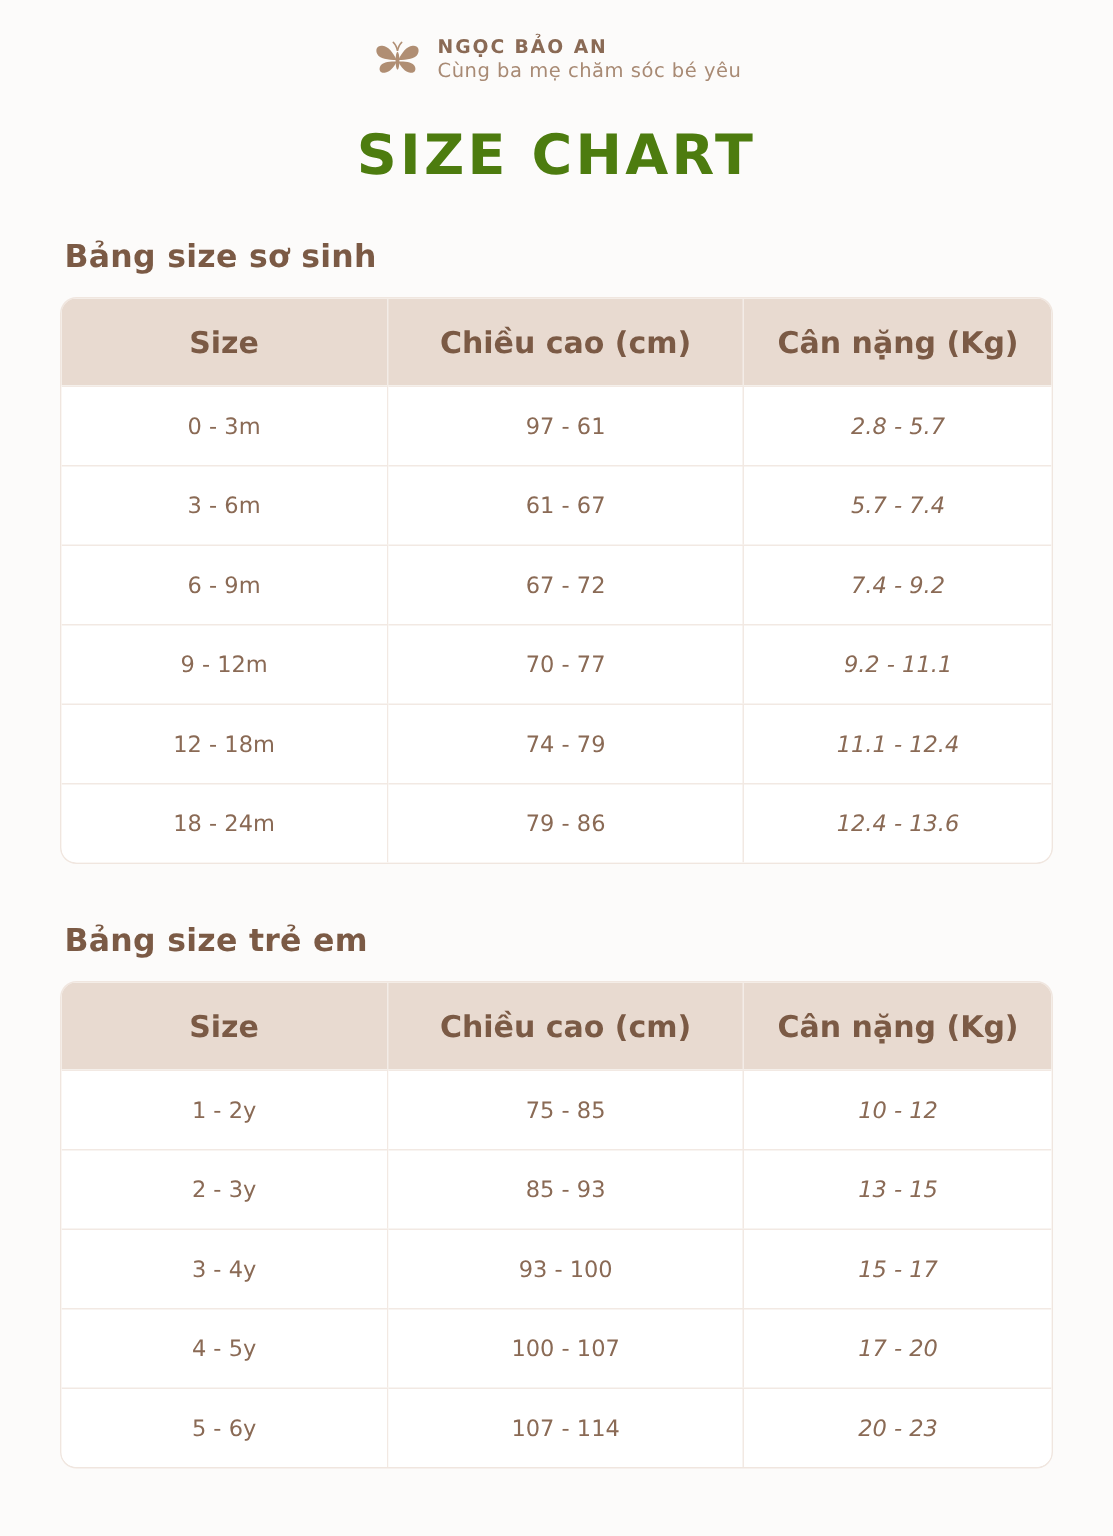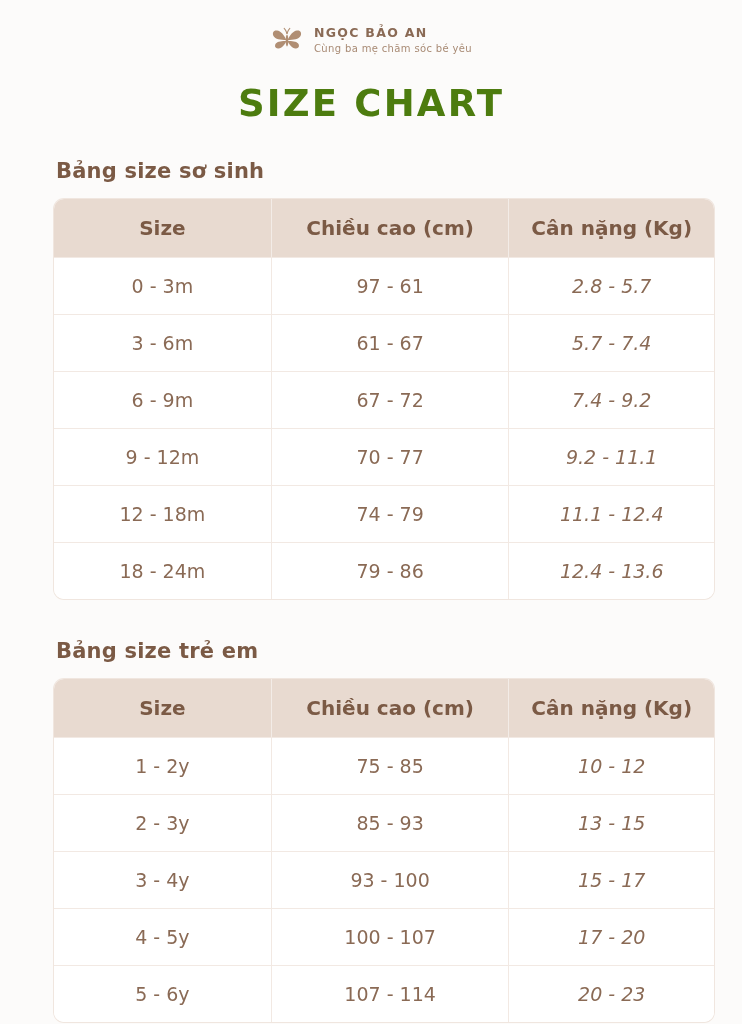--- a/index.html
+++ b/index.html
@@ -12,21 +12,21 @@
     background: #fcfbfa;
     font-family: "DejaVu Sans", sans-serif;
     color: #7d5f4c;
     overflow: hidden;
   }
   .page {
     position: relative;
     width: 742px;
     height: 1024px;
     box-sizing: border-box;
-    padding: 0 54px;
+    padding: 0 41px;
   }
 
   
   .brand {
     display: flex;
     align-items: center;
     justify-content: center;
     gap: 10px;
     padding-top: 22px;
   }
@@ -43,21 +43,21 @@
     align-items: flex-start;
     line-height: 1.1;
   }
   .brand-name {
     font-size: 12.5px;
     letter-spacing: 1.3px;
     color: #8a6a55;
     font-weight: bold;
   }
   .brand-tagline {
-    font-size: 10px;
+    font-size: 13px;
     letter-spacing: 0.35px;
     color: #a88a74;
     margin-top: 3px;
   }
 
   
   .title {
     text-align: center;
     font-size: 37px;
     font-weight: bold;
@@ -95,21 +95,21 @@
     color: #7b5a45;
     font-size: 20px;
     font-weight: bold;
     padding: 17px 4px;
     text-align: center;
     border-right: 1px solid #f3ece7;
   }
   table.size-table th:last-child { border-right: none; }
 
   table.size-table td {
-    font-size: 19px;
+    font-size: 15px;
     color: #8a6a55;
     padding: 17px 4px;
     text-align: center;
     border-top: 1px solid #f2e9e3;
     border-right: 1px solid #f2e9e3;
     background: #ffffff;
   }
   table.size-table td:last-child { border-right: none; font-style: italic; }
 
   table.size-table col.c1 { width: 33%; }

